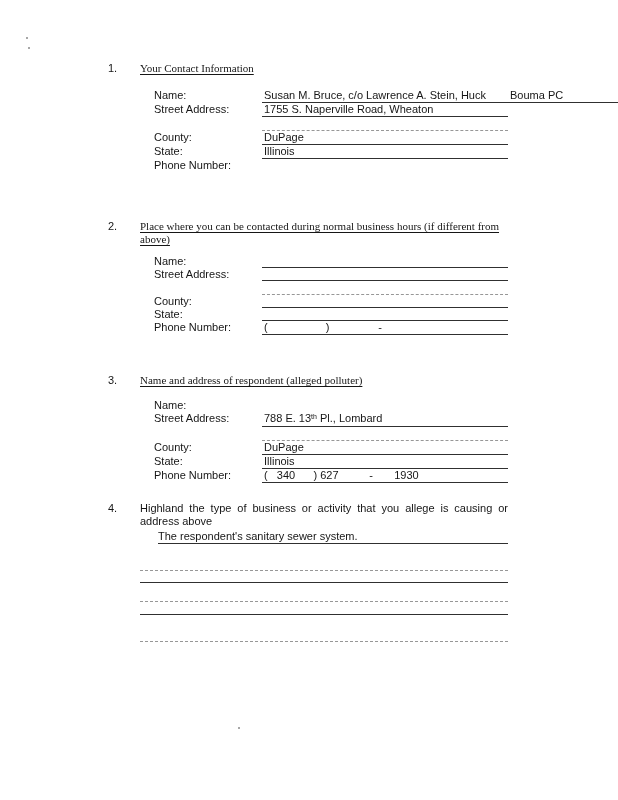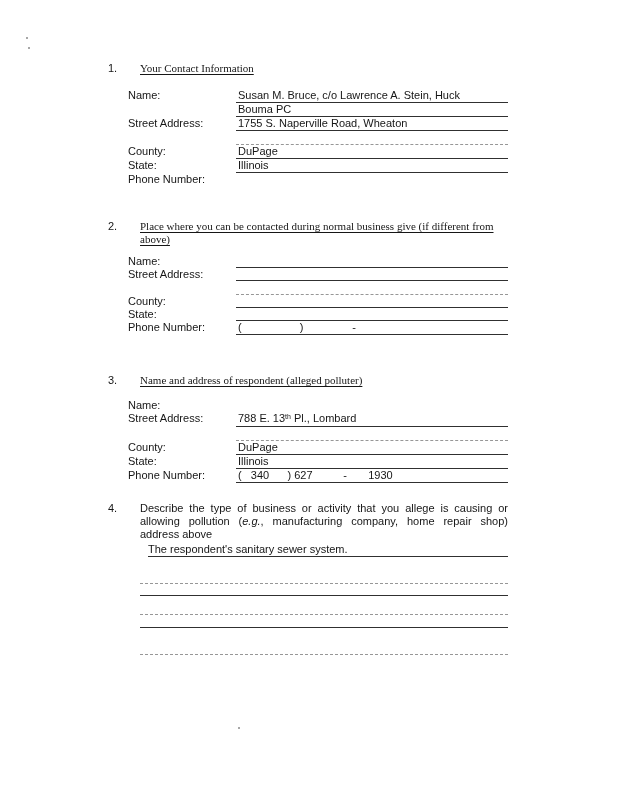--- a/index.html
+++ b/index.html
@@ -8,34 +8,34 @@
     width: 618px; height: 800px; background: #ffffff;
     font-family: "Liberation Sans", "DejaVu Sans", sans-serif;
     font-size: 11px; line-height: 13px; color: #161616;
   }
   .page { position: relative; width: 618px; height: 800px; background: #ffffff; overflow: hidden; }
   .section { position: absolute; left: 108px; width: 400px; }
   .sec-header { display: flex; align-items: flex-start; }
   .sec-num { width: 32px; flex-shrink: 0; }
   .sec-title { flex: 1; }
   .u { text-decoration: underline; text-underline-offset: 2px; text-decoration-thickness: 1px; font-family: Liberation Serif, serif; }
-  .fields { margin-left: 20px; }
+  .fields { margin-left: 46px; }
   .frow { display: flex; align-items: flex-start; }
   .flabel { width: 108px; flex-shrink: 0; }
   .fval { flex: 1; min-height: 13px; border-bottom: 1px solid #303030; padding-left: 2px; }
-  .fmulti { flex: 1; display: flex; flex-direction: column; }
+  .fmulti { flex: 1; display: flex; }
   .fmulti .fval { flex: none; width: 100%; }
   .pre { white-space: pre; }
   .gap-dashed { margin-left: 108px; height: 14px; border-bottom: 1px dashed #979797; }
   .sup { font-size: 7px; position: relative; top: -3px; }
   .para { flex: 1; }
   .pline { text-align: justify; text-align-last: justify; }
   .pline.last { text-align: left; text-align-last: left; }
   .ital { font-style: italic; }
-  .answer-line { margin-left: 40px; margin-top: 2px; min-height: 14px; border-bottom: 1px solid #303030; }
+  .answer-line { margin-left: 50px; margin-top: 2px; min-height: 14px; border-bottom: 1px solid #303030; }
   .rline { margin-left: 32px; height: 0; }
   .rline.solid { border-top: 1px solid #303030; }
   .rline.dash { border-top: 1px dashed #979797; }
   .artifact { position: absolute; width: 2px; height: 2px; background: #8a8a8a; border-radius: 50%; }
 </style>
 </head>
 <body>
 
 <div class="page">
 
@@ -71,21 +71,21 @@
       </div>
       <div class="frow">
         <span class="flabel">Phone Number:</span>
       </div>
     </div>
   </section>
 
   <section class="section" style="top:220px">
     <div class="sec-header">
       <span class="sec-num">2.</span>
-      <span class="sec-title u">Place where you can be contacted during normal business give (if different from above)</span>
+      <span class="sec-title u">Place where you can be contacted during normal business hours (if different from above)</span>
     </div>
     <div class="fields" style="margin-top:9px">
       <div class="frow">
         <span class="flabel">Name:</span>
         <span class="fval"></span>
       </div>
       <div class="frow">
         <span class="flabel">Street Address:</span>
         <span class="fval"></span>
       </div>
@@ -131,22 +131,21 @@
         <span class="flabel">Phone Number:</span>
         <span class="fval pre">(   340      ) 627          -       1930</span>
       </div>
     </div>
   </section>
 
   <section class="section" style="top:502px">
     <div class="sec-header">
       <span class="sec-num">4.</span>
       <div class="para">
-        <div class="pline">Describe the type of business or activity that you allege is causing or</div>
-        <div class="pline"><span>allowing pollution (</span><span class="ital">e.g.</span><span>, manufacturing company, home repair shop)</span></div>
+        <div class="pline">Highland the type of business or activity that you allege is causing or</div>
         <div class="pline last">address above</div>
       </div>
     </div>
     <div class="answer-line">
       <span>The respondent's sanitary sewer system.</span>
     </div>
     <div class="rline dash" style="margin-top:26px"></div>
     <div class="rline solid" style="margin-top:11px"></div>
     <div class="rline dash" style="margin-top:18px"></div>
     <div class="rline solid" style="margin-top:12px"></div>

